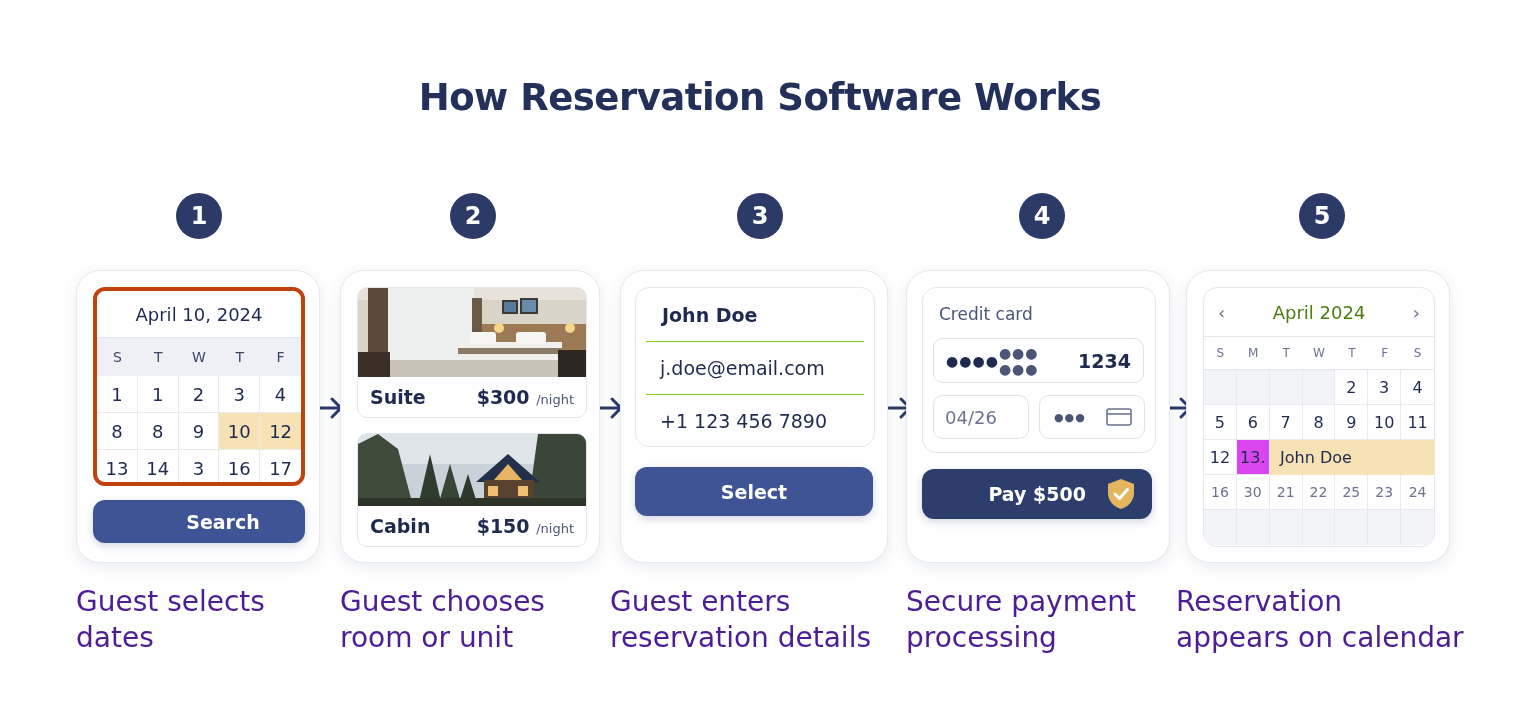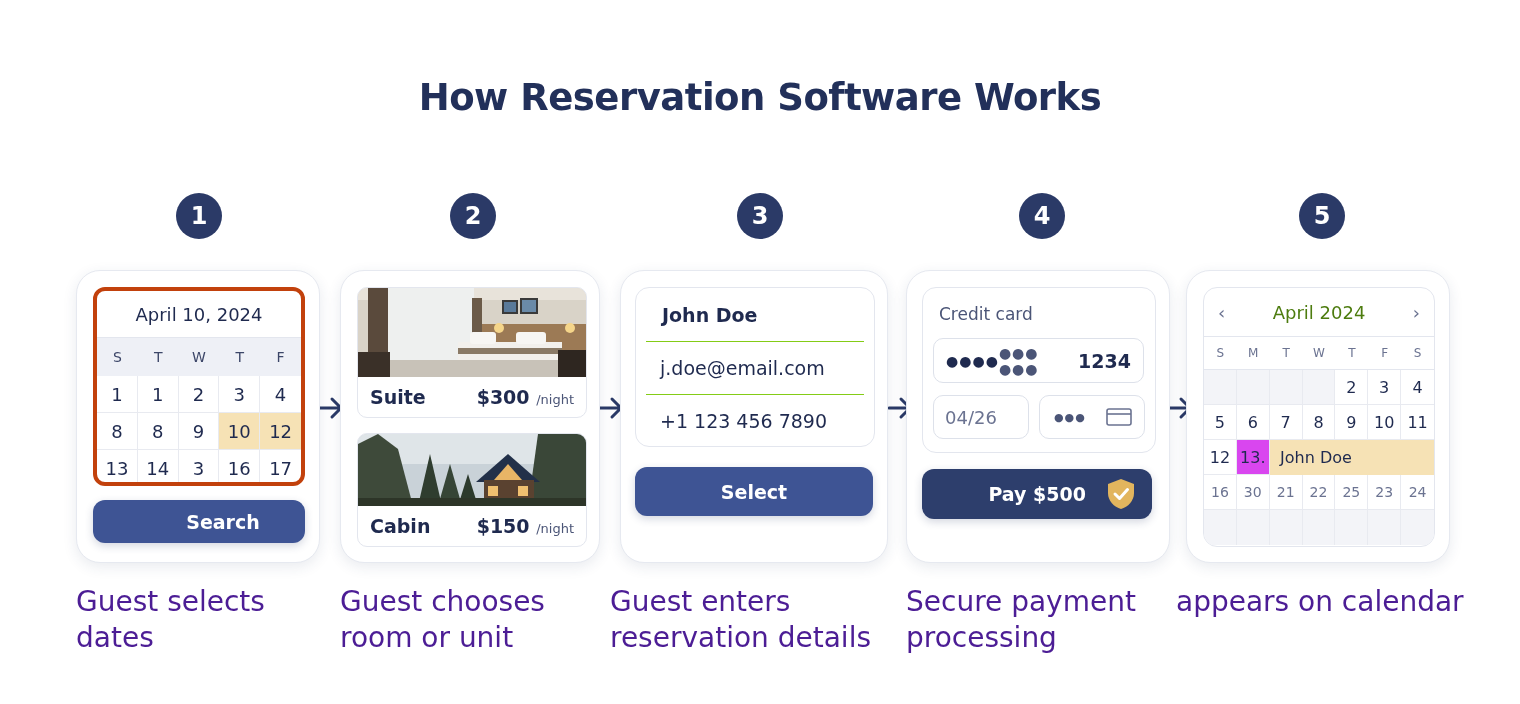--- a/index.html
+++ b/index.html
@@ -306,14 +306,15 @@
 </div>
 <div class="caption" style="left:610px; width:290px;">
   <div>Guest enters</div>
   <div>reservation details</div>
 </div>
 <div class="caption" style="left:906px; width:264px;">
   <div>Secure payment</div>
   <div>processing</div>
 </div>
 <div class="caption" style="left:1176px; width:290px;">
+  <div>Reservation</div>
   <div>appears on calendar</div>
 </div>
 
 </body></html>

